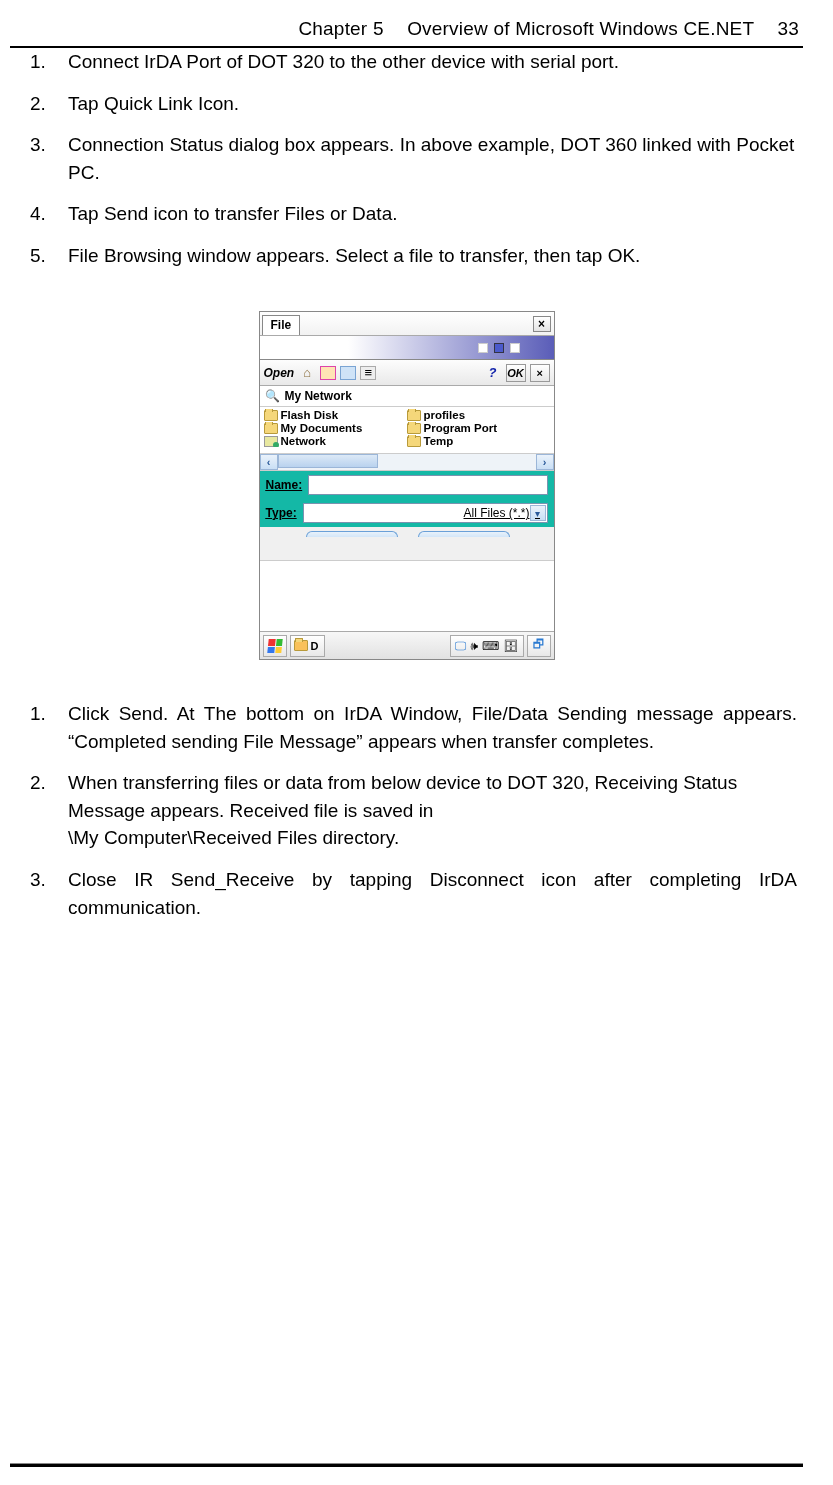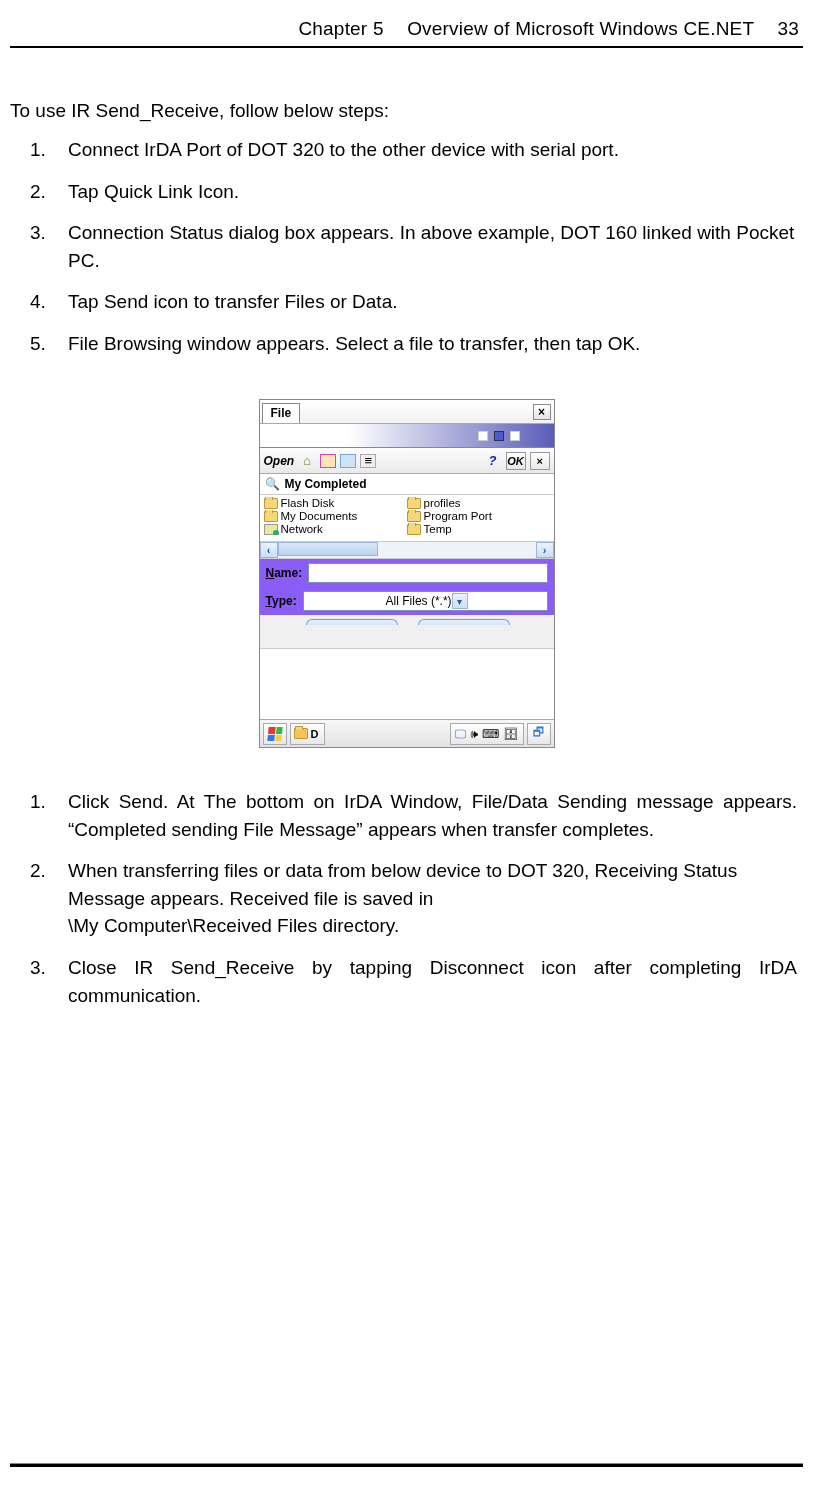--- a/index.html
+++ b/index.html
@@ -139,21 +139,21 @@
     background: #fff;
     display:flex; align-items:center; gap:4px;
   }
   .filegrid {
     display: grid;
     grid-template-columns: 1fr 1fr;
     padding: 2px 4px 6px 4px;
     row-gap: 1px;
     background:#fff;
   }
-  .filegrid .item { display:flex; align-items:center; gap:3px; font-weight:normal; font-size:11.5px; white-space:nowrap; overflow:hidden; }
+  .filegrid .item { display:flex; align-items:center; gap:3px; font-weight:bold; font-size:11.5px; white-space:nowrap; overflow:hidden; }
   .folder-icon { width:14px; height:11px; background:#f5d77a; border:1px solid #b89a3a; border-radius:1px; position:relative; flex-shrink:0;}
   .folder-icon::before { content:""; position:absolute; top:-3px; left:0; width:6px; height:3px; background:#f5d77a; border:1px solid #b89a3a; border-bottom:none; border-radius:1px 1px 0 0;}
   .net-icon { width:14px; height:11px; background:#e8e8a0; border:1px solid #999; position:relative; flex-shrink:0;}
   .net-icon::after{content:"";position:absolute;right:-2px;bottom:-2px;width:6px;height:6px;background:#3a6;border-radius:50%;}
   .hscroll {
     display:flex; align-items:center;
     height: 18px;
     background: #f4f4f4;
     border-top: 1px solid #ccc;
     border-bottom: 1px solid #ccc;
@@ -165,34 +165,35 @@
     color:#2a5a9a;
     display:flex;align-items:center;justify-content:center;
     font-size:11px; font-weight:bold;
   }
   .hscroll .track { flex:1; height:16px; background:#eef3f8; position:relative; }
   .hscroll .thumb { position:absolute; left:0; top:0; height:14px; width:100px; background:linear-gradient(#dce9f7,#b9d2ee); border:1px solid #9bb6d8; }
   .formrow {
     display:flex; align-items:center;
     padding: 4px 6px;
     gap: 6px;
-    background:#8b5cf6;
+    background:#14b8a6;
+    text-decoration:underline;
   }
   .formrow label { font-weight:bold; text-decoration: underline; text-decoration-color: transparent; }
   .formrow label .ul { text-decoration: underline; }
   .formrow input, .formrow .select {
     flex:1;
     border:1px solid #7a93b0;
     background:#fff;
     height: 20px;
     padding: 1px 4px;
     font-family: inherit;
     font-size: 12px;
   }
-  .formrow .select { display:flex; align-items:center; justify-content:center; }
+  .formrow .select { display:flex; align-items:center; justify-content:flex-end; }
   .formrow .select .dd { width:16px; height:16px; border:1px solid #9bb6d8; background:linear-gradient(#eaf2fb,#c9dff5); color:#2a5a9a; display:flex;align-items:center;justify-content:center; font-size:10px; margin:-1px -3px -1px 0;}
   .buttonsrow {
     height: 34px;
     background:#f0f0f0;
     position:relative;
     border-bottom:1px solid #ccc;
   }
   .buttonsrow .bslice {
     position:absolute; top:4px; height:6px; width:92px;
     border:1px solid #6aa0d8; border-bottom:none;
@@ -253,26 +254,25 @@
 <body>
 
 <div class="page">
 
   <div class="header">
     <span class="chapter">Chapter 5</span>
     <span class="title" style="padding-left:18px;">Overview of Microsoft Windows CE.NET</span>
     <span class="page-no" style="padding-left:18px;">33</span>
   </div>
 
-  <div class="intro">To use IR Send_Receive, follow below steps:</div>
 
   <ol class="steps">
     <li>Connect IrDA Port of DOT 320 to the other device with serial port.</li>
     <li>Tap Quick Link Icon.</li>
-    <li>Connection Status dialog box appears. In above example, DOT 160 linked with Pocket PC.</li>
+    <li>Connection Status dialog box appears. In above example, DOT 360 linked with Pocket PC.</li>
     <li>Tap Send icon to transfer Files or Data.</li>
     <li>File Browsing window appears. Select a file to transfer, then tap OK.</li>
   </ol>
 
   <div class="figure-wrap">
     <div class="figure">
 
       <div class="titlebar">
         <div class="tab">File</div>
         <div class="spacer"></div>
@@ -292,21 +292,21 @@
         <span class="ico" style="background:#cfe3f7;border:1px solid #7aa4d3;width:16px;height:14px;"></span>
         <span class="ico" style="background:#eee;border:1px solid #aaa;width:16px;height:14px;">≡</span>
         <span class="gap"></span>
         <span class="ico" style="color:#12a; font-weight:bold;">?</span>
         <span class="btn">OK</span>
         <span class="btn">×</span>
       </div>
 
       <div class="crumb">
         <span class="icon-mag">🔍</span>
-        <span>My Completed</span>
+        <span>My Network</span>
       </div>
 
       <div class="filegrid">
         <div class="item">
             <span class="folder-icon"></span>
             <span>Flash Disk</span>
           </div>
         <div class="item">
             <span class="folder-icon"></span>
             <span>profiles</span>

